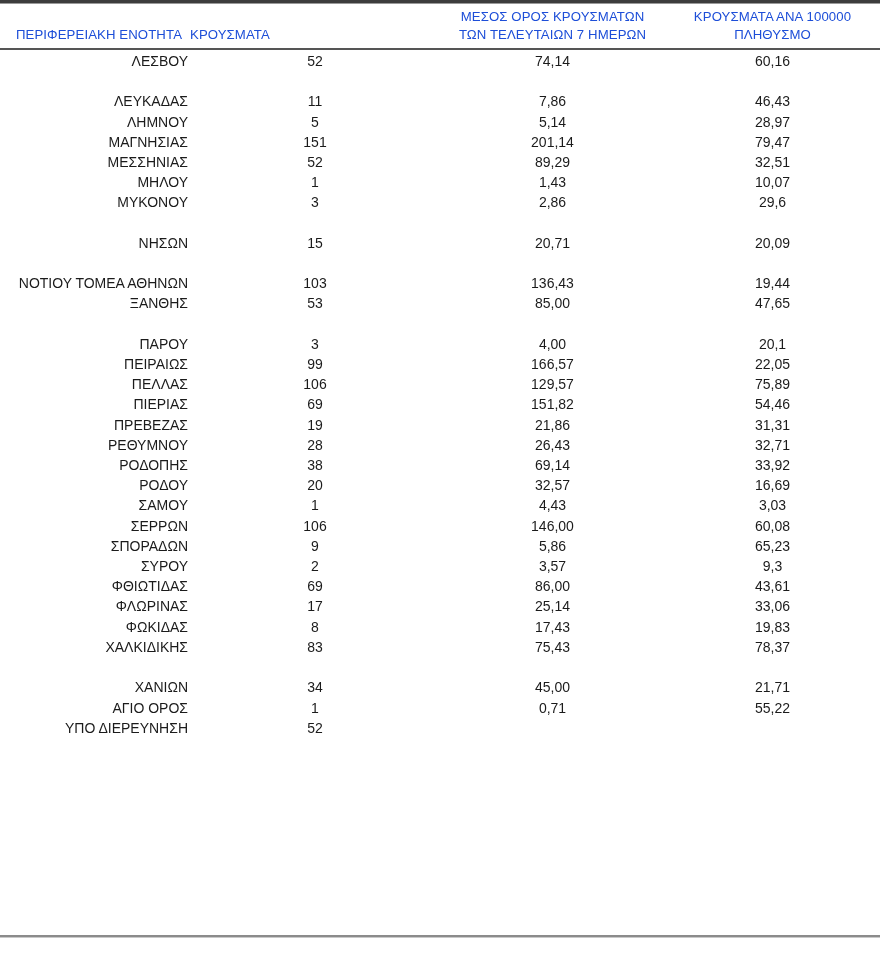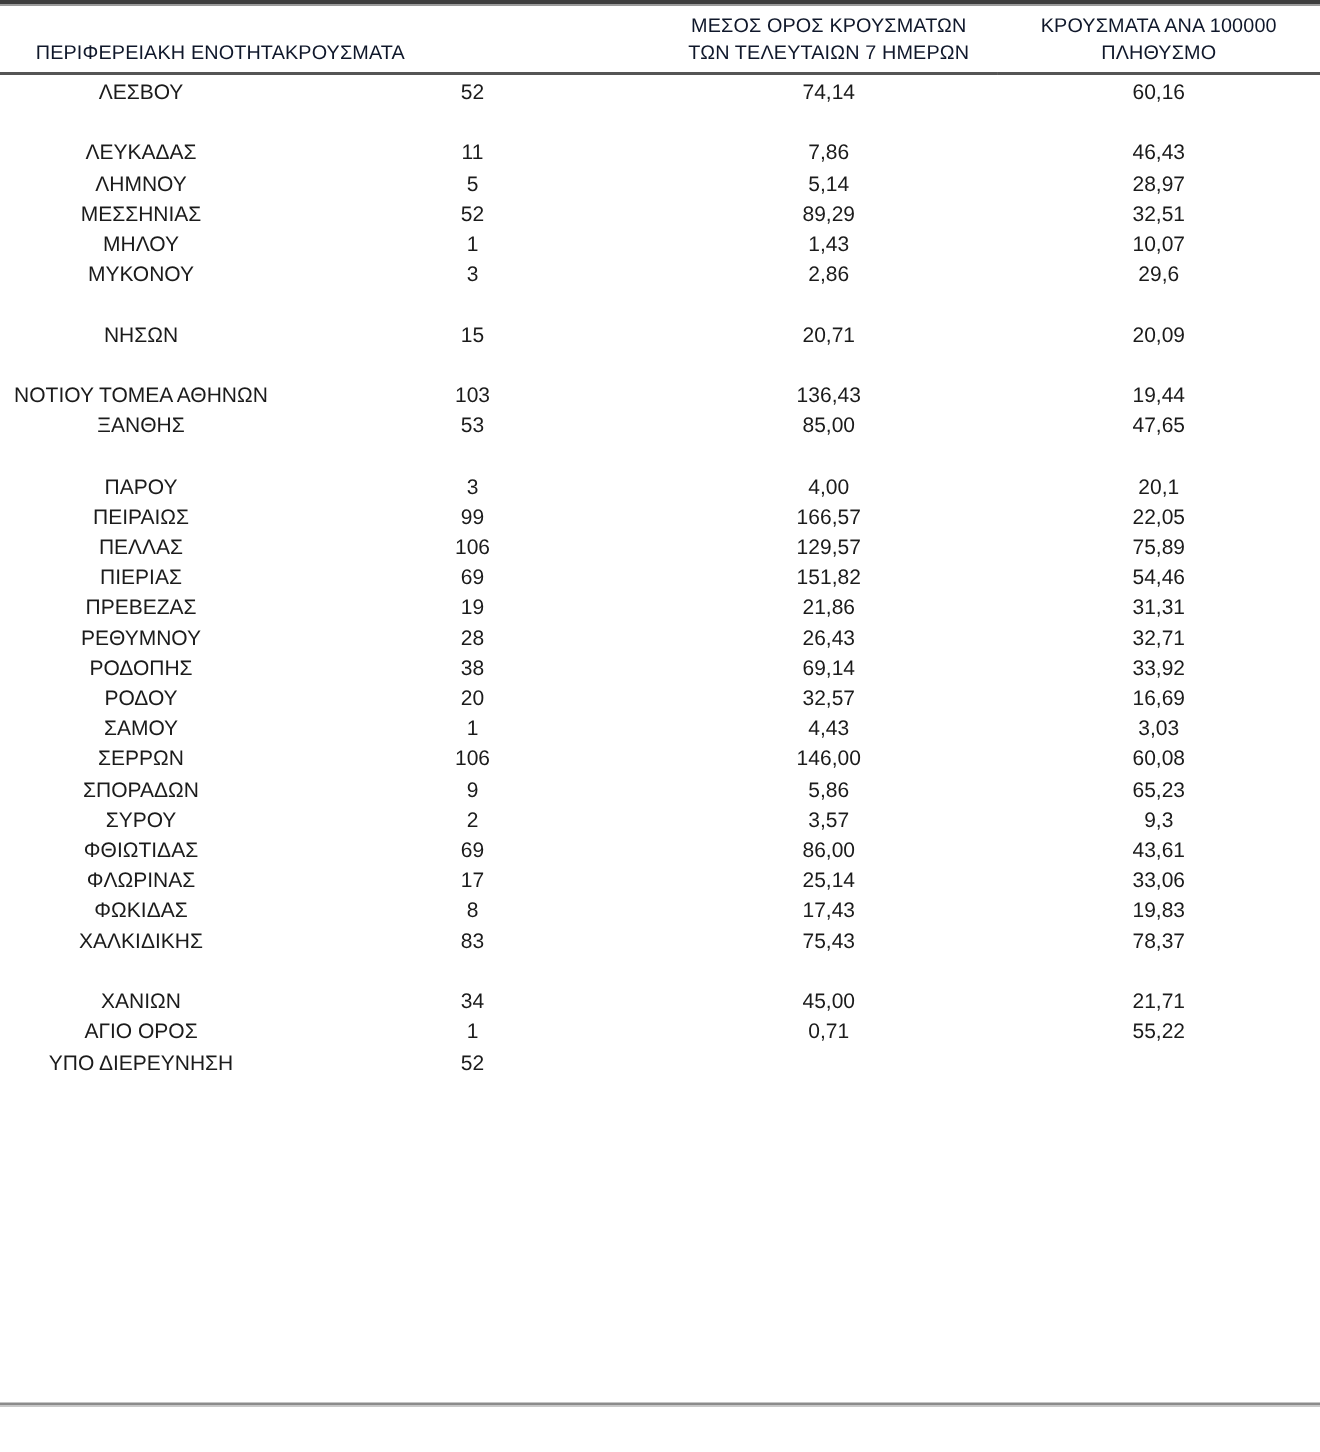--- a/index.html
+++ b/index.html
@@ -81,24 +81,24 @@
   table.datatable col.c-per100k { width: 215px; }
 
   thead th {
     font-weight: normal;
     font-size: 13.2px;
     vertical-align: bottom;
     padding: 0 0 4px 0;
     line-height: 18px;
     letter-spacing: 0.1px;
     border-bottom: 2px solid #555555;
-    color: #0f172a;
+    color: #1d4ed8;
   }
   thead th.h-region {
-    text-align: right;
+    text-align: center;
     padding-left: 8px;
   }
   thead th.h-cases {
     text-align: left;
   }
   thead th.h-avg7,
   thead th.h-per100k {
     text-align: center;
   }
   thead th .hline {
@@ -112,21 +112,21 @@
 
   tbody td {
     padding: 0;
     height: 20.2px;
     line-height: 20.2px;
     font-size: 14px;
     color: #1b1b1b;
     white-space: nowrap;
   }
   tbody td.region {
-    text-align: center;
+    text-align: right;
     padding-right: 2px;
     margin-left: 20px;
   }
   tbody td.num {
     text-align: center;
   }
 
   tbody tr.spacer td {
     height: 20.2px;
     line-height: 20.2px;
@@ -191,20 +191,26 @@
             <td class="num">7,86</td>
             <td class="num">46,43</td>
           </tr>
           <tr>
             <td class="region">ΛΗΜΝΟΥ</td>
             <td class="num">5</td>
             <td class="num">5,14</td>
             <td class="num">28,97</td>
           </tr>
           <tr>
+            <td class="region">ΜΑΓΝΗΣΙΑΣ</td>
+            <td class="num">151</td>
+            <td class="num">201,14</td>
+            <td class="num">79,47</td>
+          </tr>
+          <tr>
             <td class="region">ΜΕΣΣΗΝΙΑΣ</td>
             <td class="num">52</td>
             <td class="num">89,29</td>
             <td class="num">32,51</td>
           </tr>
           <tr>
             <td class="region">ΜΗΛΟΥ</td>
             <td class="num">1</td>
             <td class="num">1,43</td>
             <td class="num">10,07</td>

